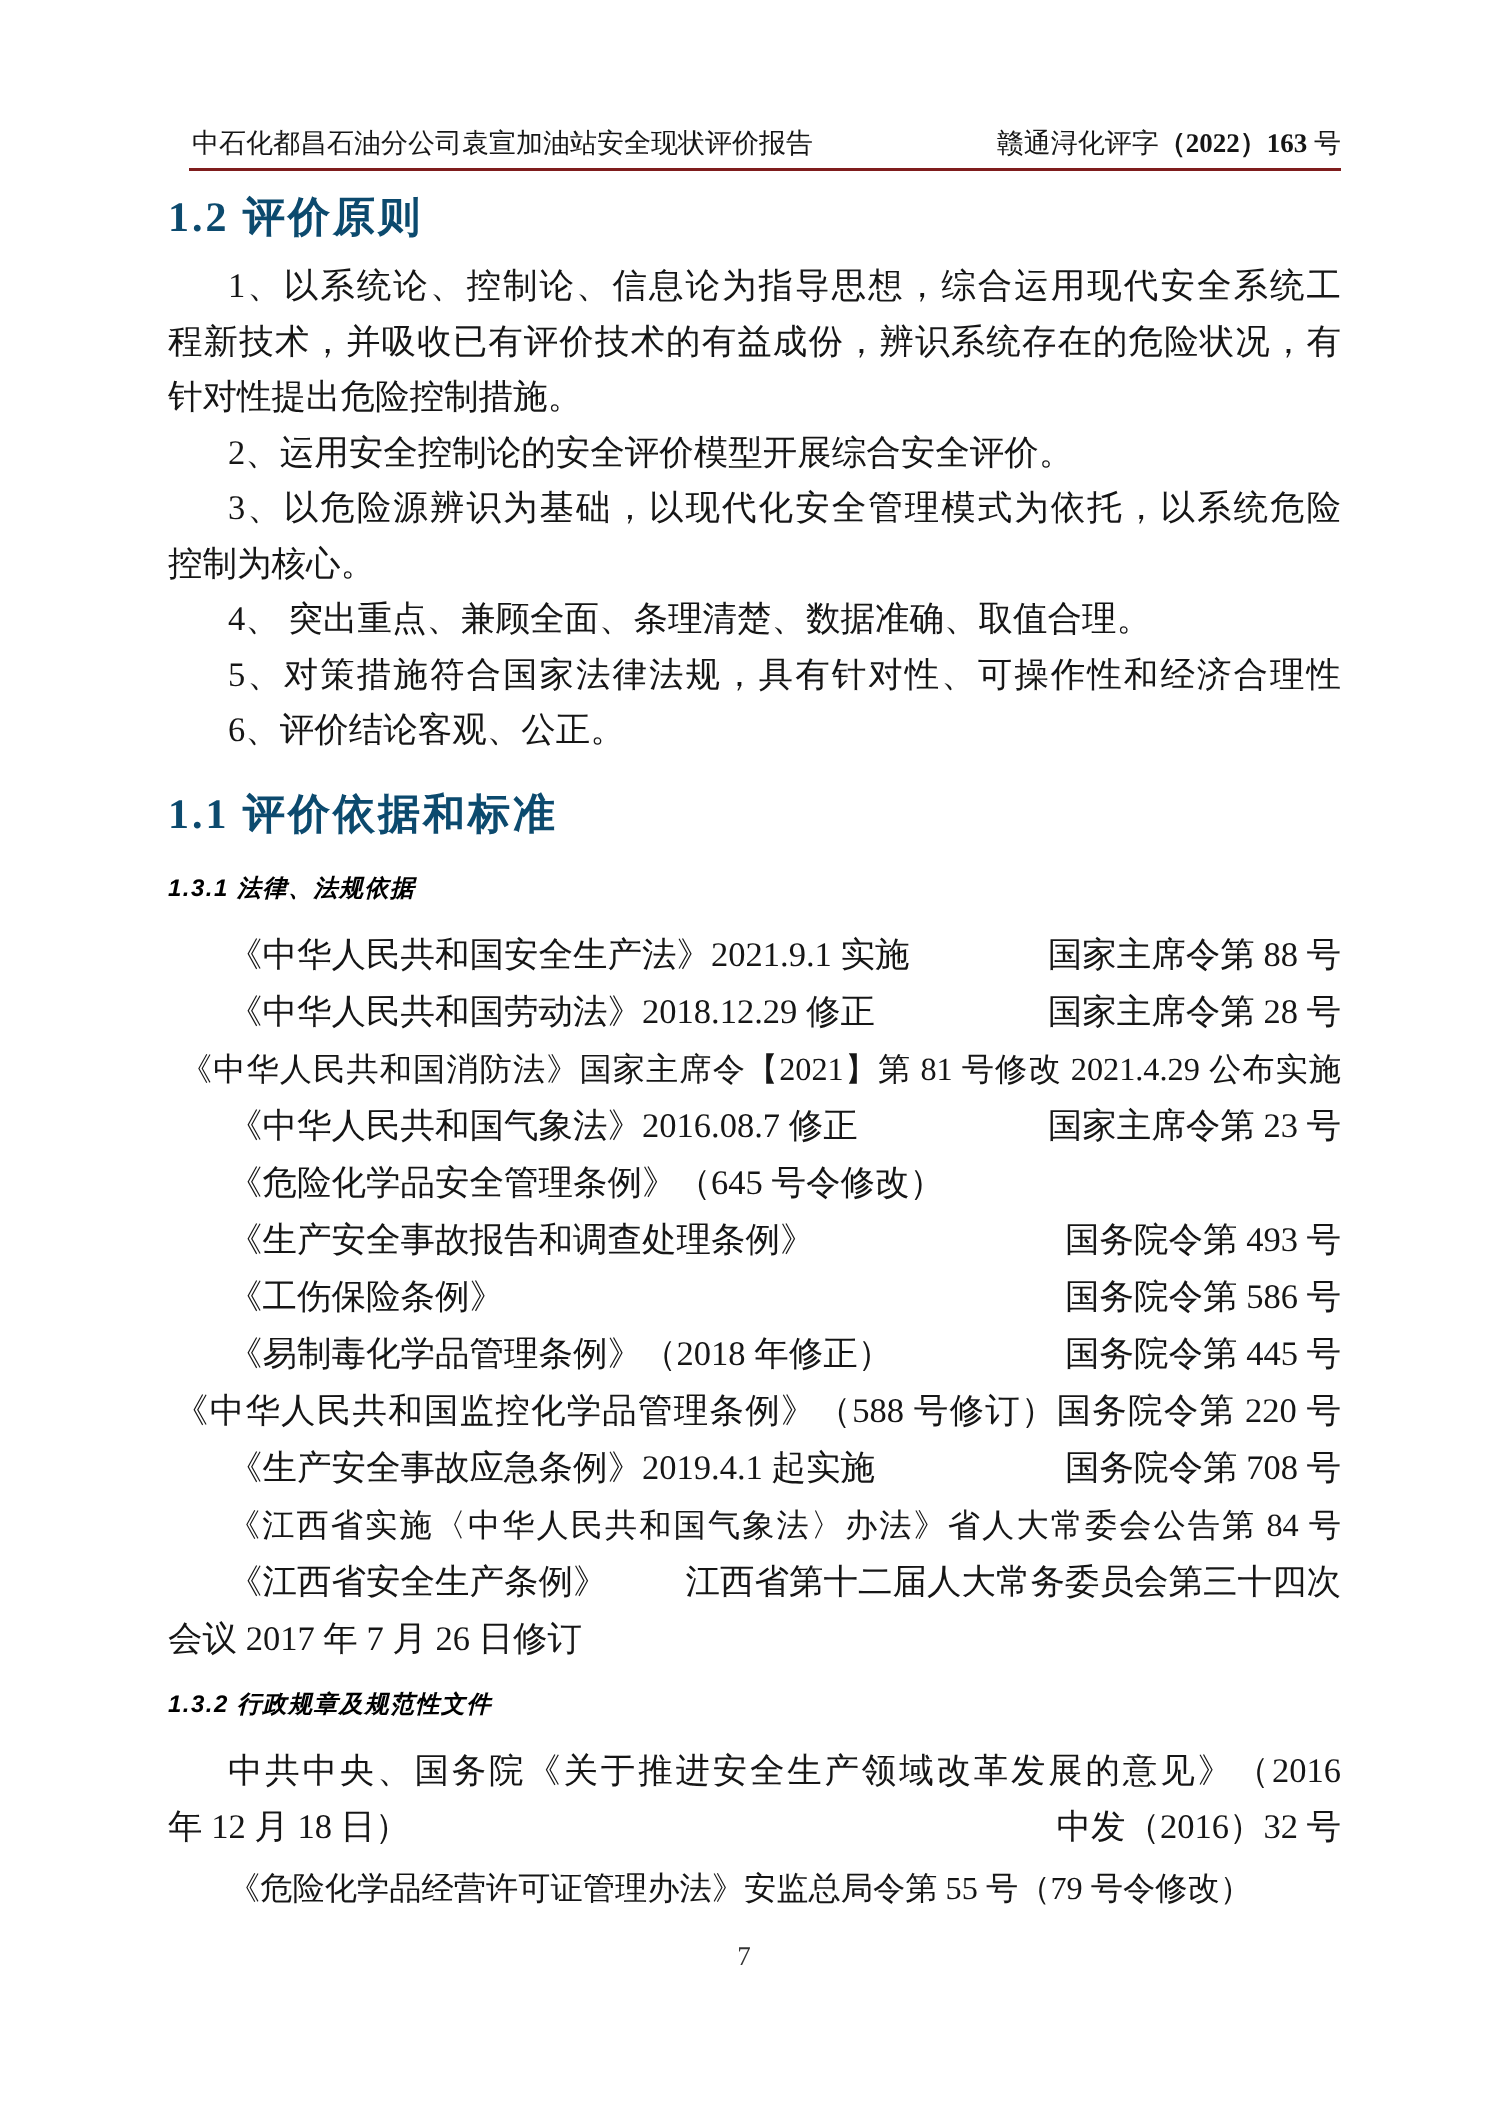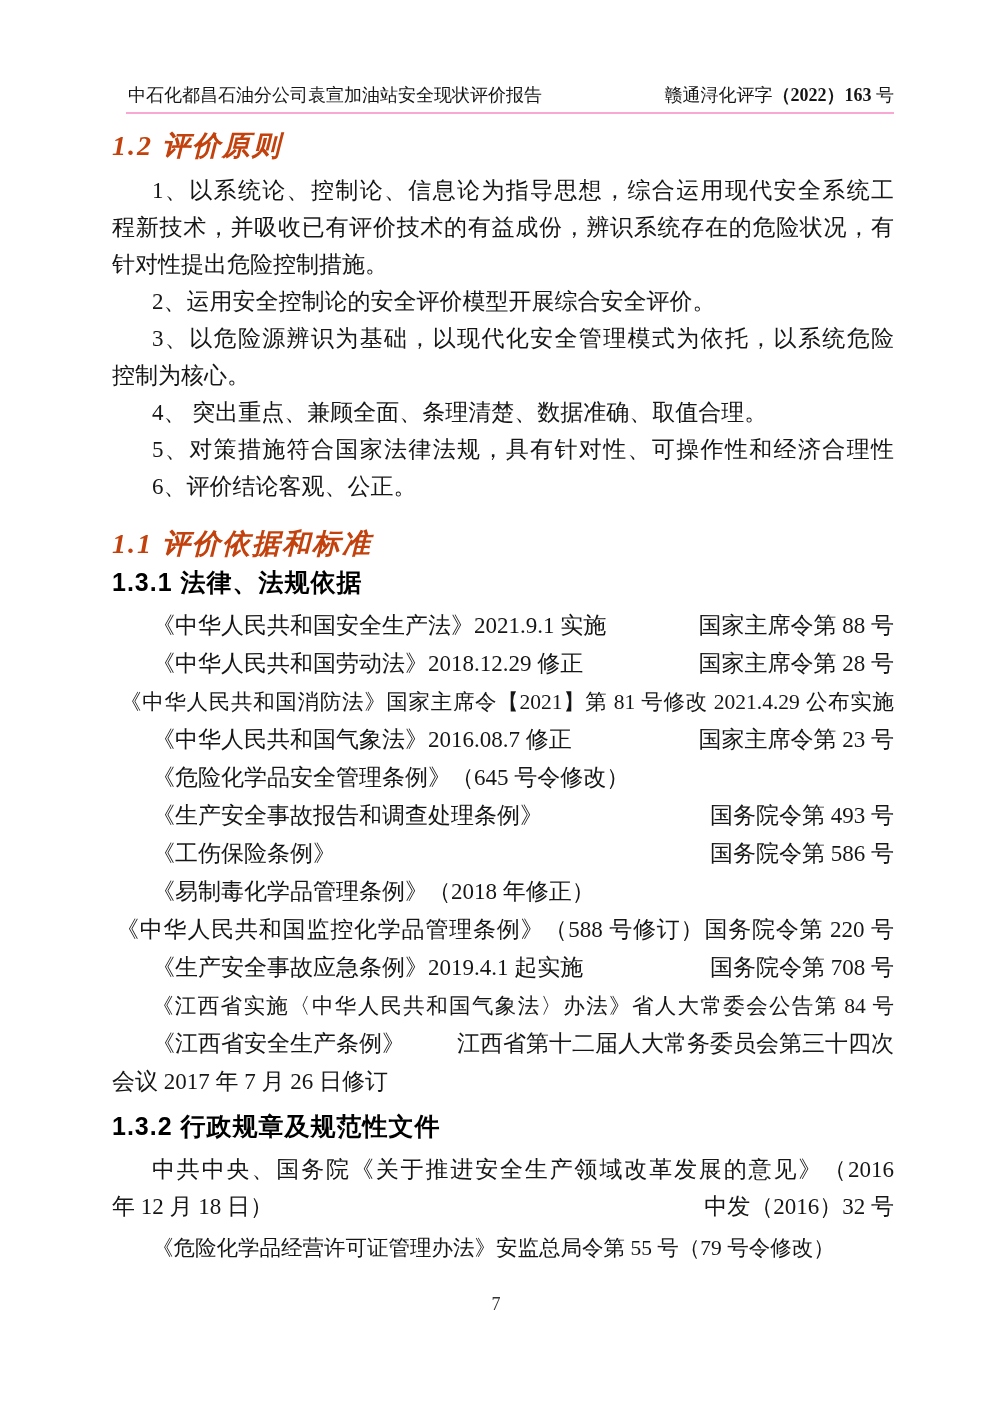--- a/index.html
+++ b/index.html
@@ -11,35 +11,36 @@
     color:#161616;
     font-family:"Liberation Serif","DejaVu Serif",serif;
     overflow:hidden;
     box-sizing:border-box;
     padding:84px 98px 0 112px;
   }
   
   .hdr{
     margin-left:14px;
     padding:0 0 6px 2px;
-    border-bottom:2px solid #f9a8d4;
+    border-bottom:2px solid #7f1d1d;
     display:flex;justify-content:space-between;align-items:center;
     font-size:18px;line-height:22px;white-space:nowrap;
   }
   .hdr .num-bold{font-weight:bold;}
   
   .h-big{
     font-size:28px;font-weight:bold;letter-spacing:2px;
-    line-height:34px;margin:15px 0 0 0;color:#c2410c;font-style:italic;
+    line-height:34px;margin:15px 0 0 0;color:#0c4a6e;
   }
   .h-big.second{margin-top:22px;}
   .h-sub{
-    font-size:25px;font-weight:bold;letter-spacing:1px;
-    line-height:32px;margin:5px 0 0 0;color:#000;
+    font-size:16px;font-weight:bold;letter-spacing:1px;
+    line-height:32px;margin:16px 0 0 0;color:#000;
     font-family:"Liberation Sans","DejaVu Sans",sans-serif;
+    font-style:italic;
   }
   .h-sub.second{margin-top:9px;}
   
   .block{margin-top:9px;}
   .line{
     font-size:23px;line-height:37px;
     text-justify:inter-character;
   }
   .laws .line{line-height:38px;}
   .docs .line{line-height:37px;}
@@ -105,20 +106,21 @@
     <div class="line flexrow ind">
       <span>《生产安全事故报告和调查处理条例》</span>
       <span class="rt">国务院令第 493 号</span>
     </div>
     <div class="line flexrow ind">
       <span>《工伤保险条例》</span>
       <span class="rt">国务院令第 586 号</span>
     </div>
     <div class="line flexrow ind">
       <span>《易制毒化学品管理条例》（2018 年修正）</span>
+      <span class="rt">国务院令第 445 号</span>
     </div>
     <div class="line ind-xs fill">《中华人民共和国监控化学品管理条例》（588 号修订）国务院令第 220 号</div>
     <div class="line flexrow ind">
       <span>《生产安全事故应急条例》2019.4.1 起实施</span>
       <span class="rt">国务院令第 708 号</span>
     </div>
     <div class="line ind fill small1">《江西省实施〈中华人民共和国气象法〉办法》省人大常委会公告第 84 号</div>
     <div class="line flexrow ind">
       <span>《江西省安全生产条例》</span>
       <span class="rt">江西省第十二届人大常务委员会第三十四次</span>

